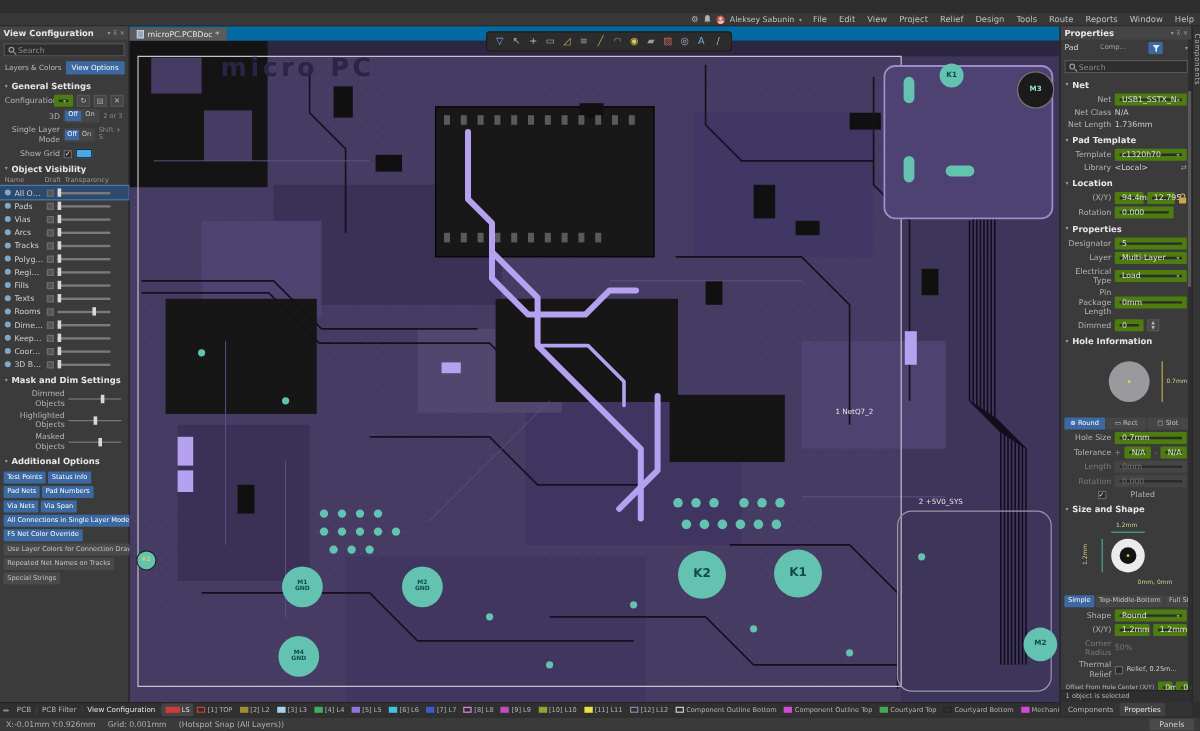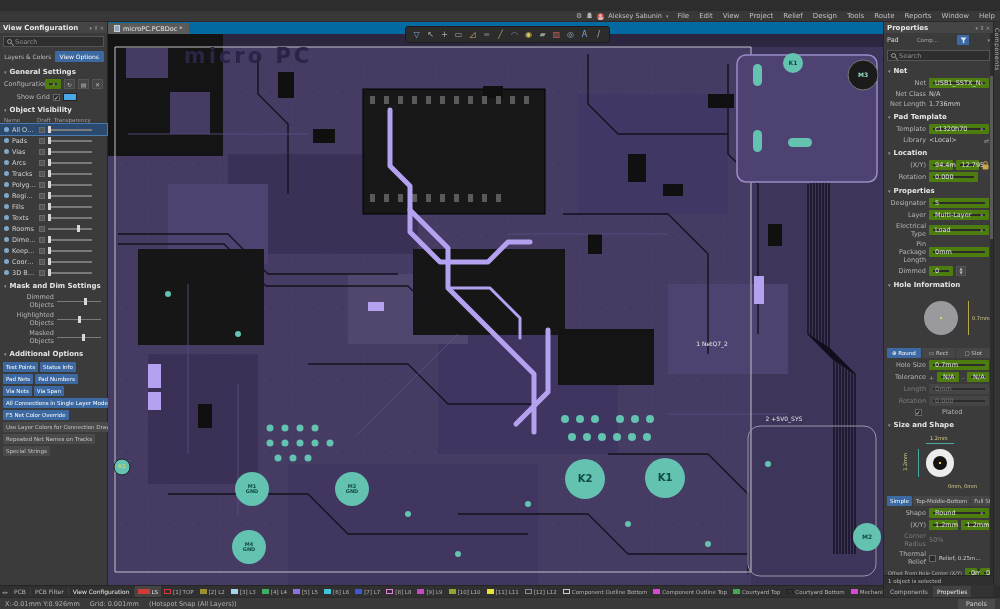--- a/index.html
+++ b/index.html
@@ -183,20 +183,38 @@
     <div class="row">
       <span class="lbl" style="width:38px">Configuration</span>
       <div class="dd" style="width:16px">
           <span></span>
           <span class="arr"></span>
         </div>
       <div class="cfg-ico">↻</div>
       <div class="cfg-ico">▤</div>
       <div class="cfg-ico">✕</div>
     </div>
+    <div>
+        <div class="row">
+          <span class="lbl" style="width: 46px;">3D</span>
+          <span class="toggle">
+            <span class="on">Off</span>
+            <span>On</span>
+          </span>
+          <span class="hint">2 or 3</span>
+        </div>
+        <div class="row">
+          <span class="lbl" style="width: 46px;">Single Layer Mode</span>
+          <span class="toggle">
+            <span class="on">Off</span>
+            <span>On</span>
+          </span>
+          <span class="hint">Shift + S</span>
+        </div>
+      </div>
     <div class="row" style="margin-top:2px">
       <span class="lbl" style="width:46px">Show Grid</span>
       <span class="cb on"></span>
       <span class="grid-swatch"></span>
     </div>
 
     <div class="sec">Object Visibility</div>
     <div class="ov-head">
       <span style="width:30px">Name</span>
       <span style="width:14px">Draft</span>

